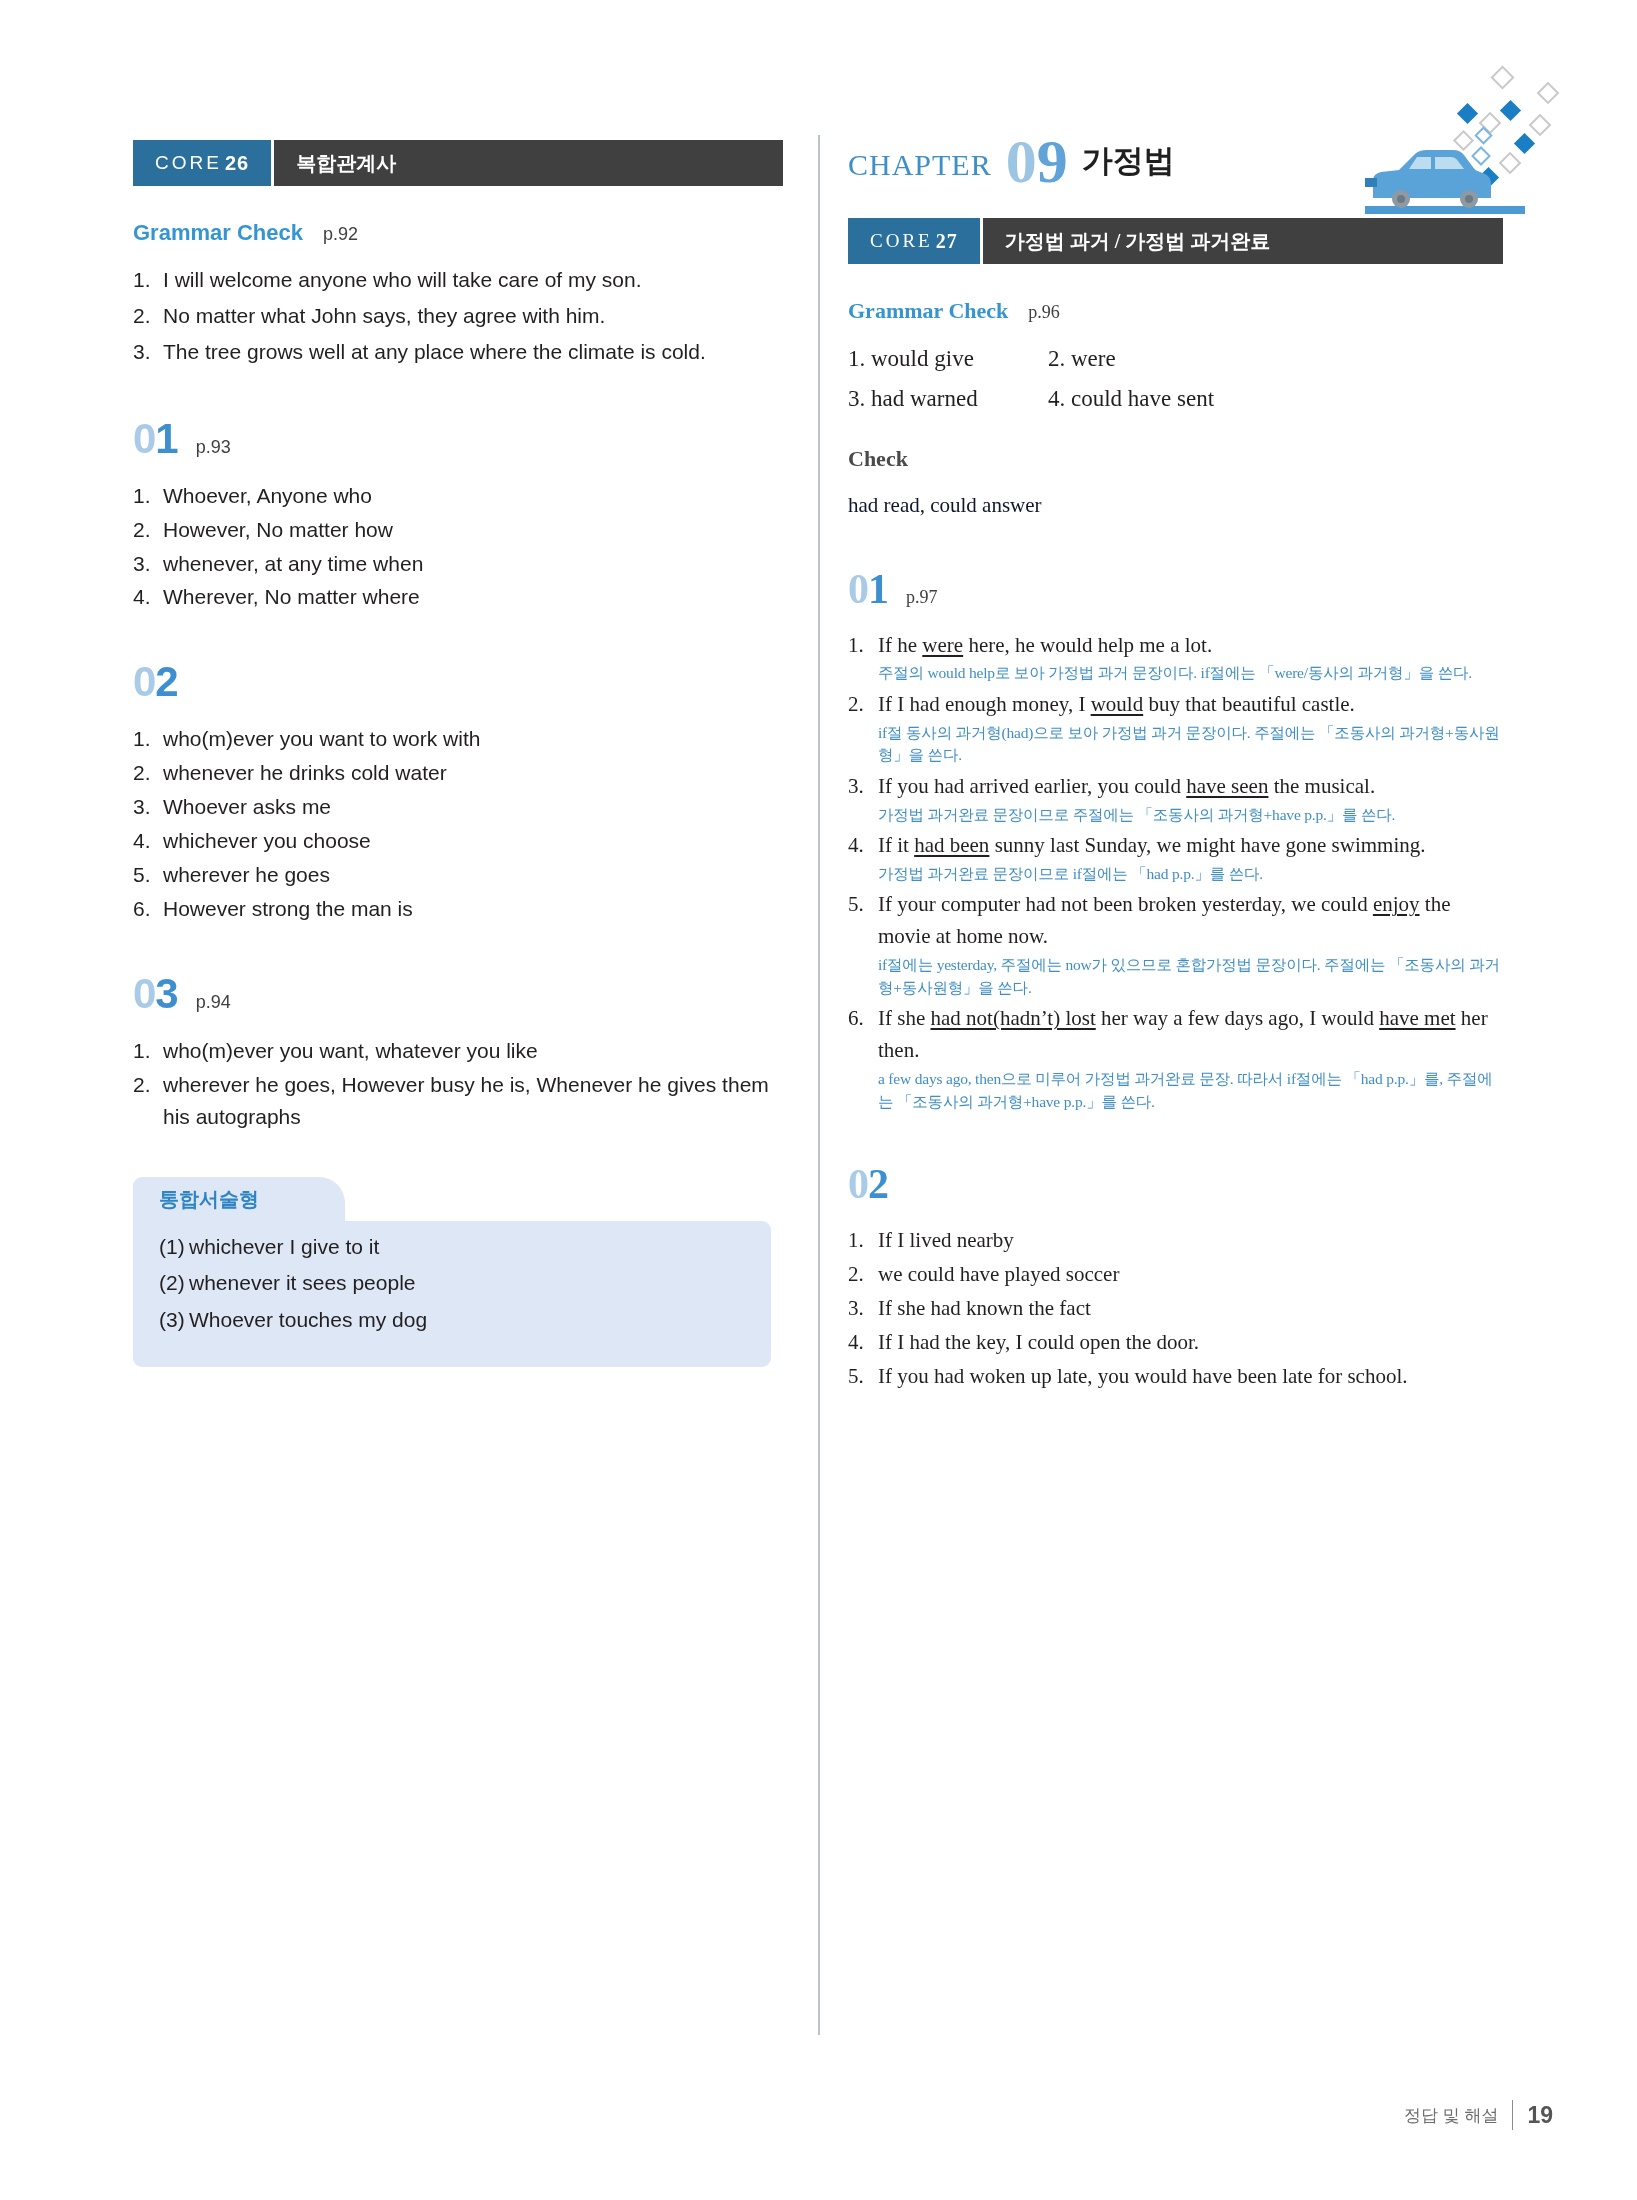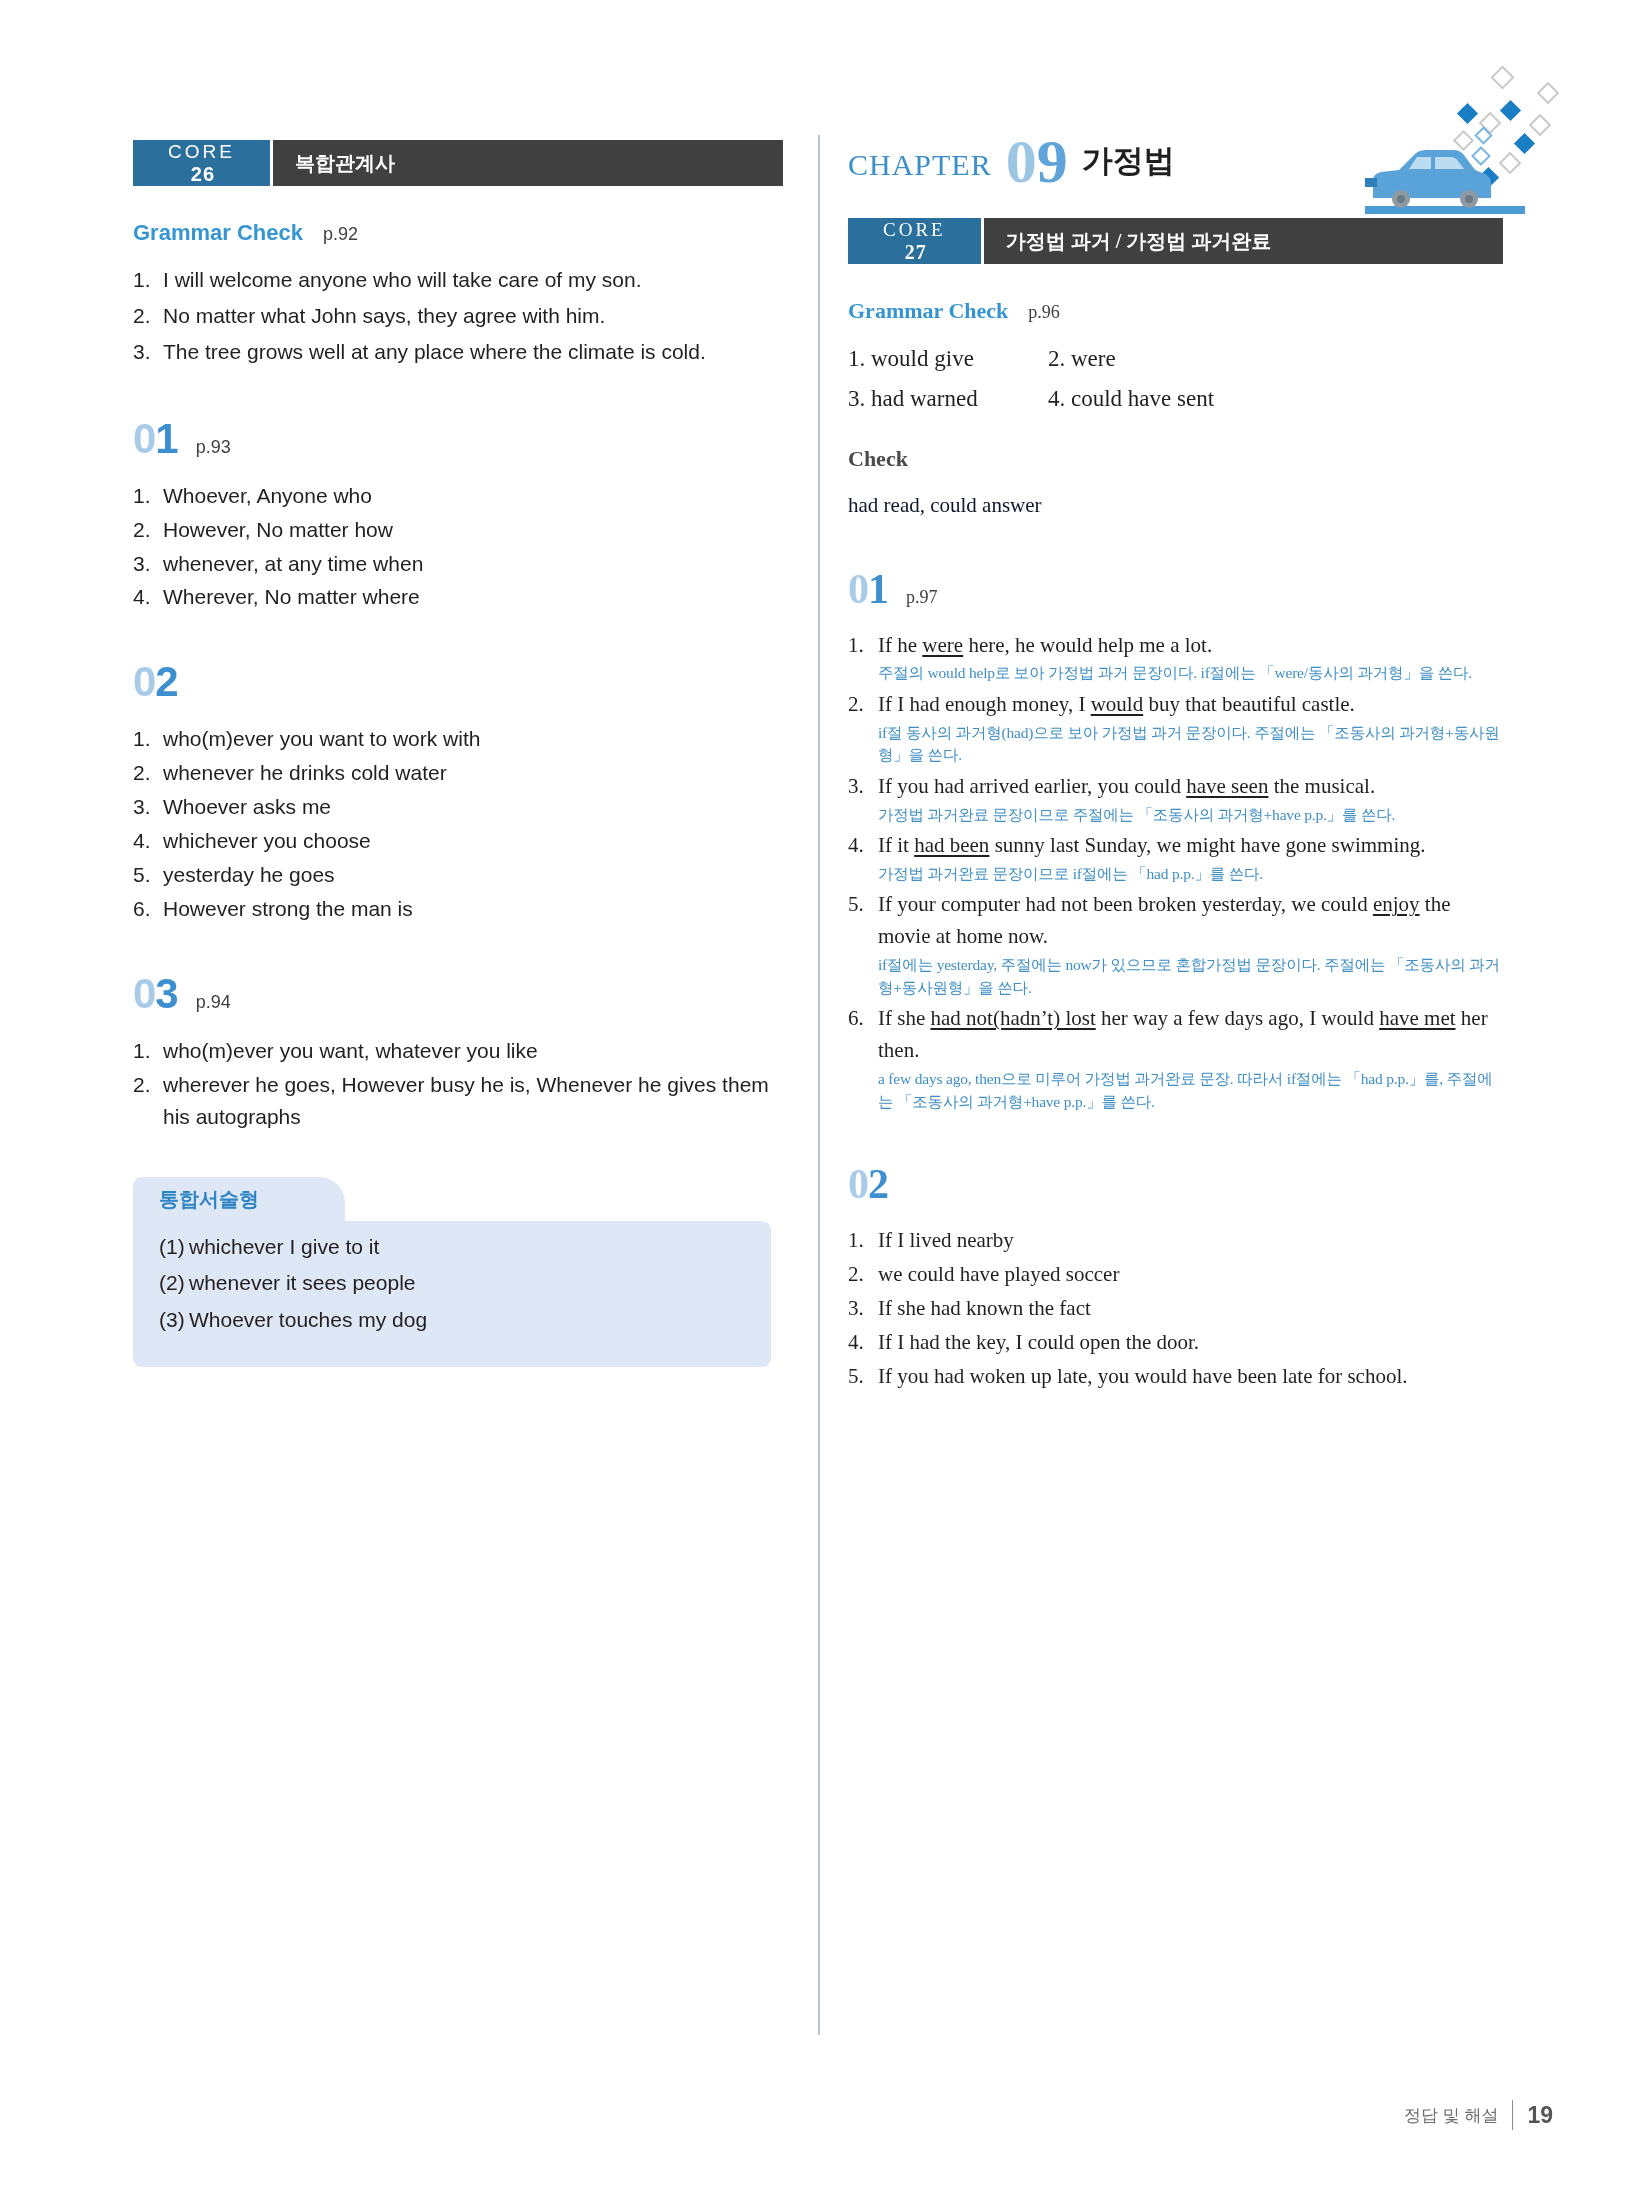--- a/index.html
+++ b/index.html
@@ -51,25 +51,24 @@
     height: 46px;
     width: 100%;
     margin-bottom: 34px;
   }
   .core-bar .core-tag {
     background: #2b6f9c;
     color: #ffffff;
     display: flex;
     align-items: center;
     justify-content: center;
-    padding: 0 35px;
+    padding: 0 22px;
     letter-spacing: 3px;
     font-size: 19px;
     white-space: nowrap;
-    flex-direction: column;
   }
   .core-bar .core-tag .core-word { font-weight: 400; }
   .core-bar .core-tag .core-num { font-weight: 700; letter-spacing: 1px; margin-left: 3px; font-size: 20px;}
   .core-bar .core-title {
     background: #404040;
     color: #ffffff;
     flex: 1;
     display: flex;
     align-items: center;
     padding-left: 22px;
@@ -376,21 +375,21 @@
       <li class="ans-item">
         <span class="mk">3.</span>
         <span class="bd">Whoever asks me</span>
       </li>
       <li class="ans-item">
         <span class="mk">4.</span>
         <span class="bd">whichever you choose</span>
       </li>
       <li class="ans-item">
         <span class="mk">5.</span>
-        <span class="bd">yesterday he goes</span>
+        <span class="bd">wherever he goes</span>
       </li>
       <li class="ans-item">
         <span class="mk">6.</span>
         <span class="bd">However strong the man is</span>
       </li>
     </ol>
 
     <div class="sp-lg"></div>
 
     <div class="num-head">

